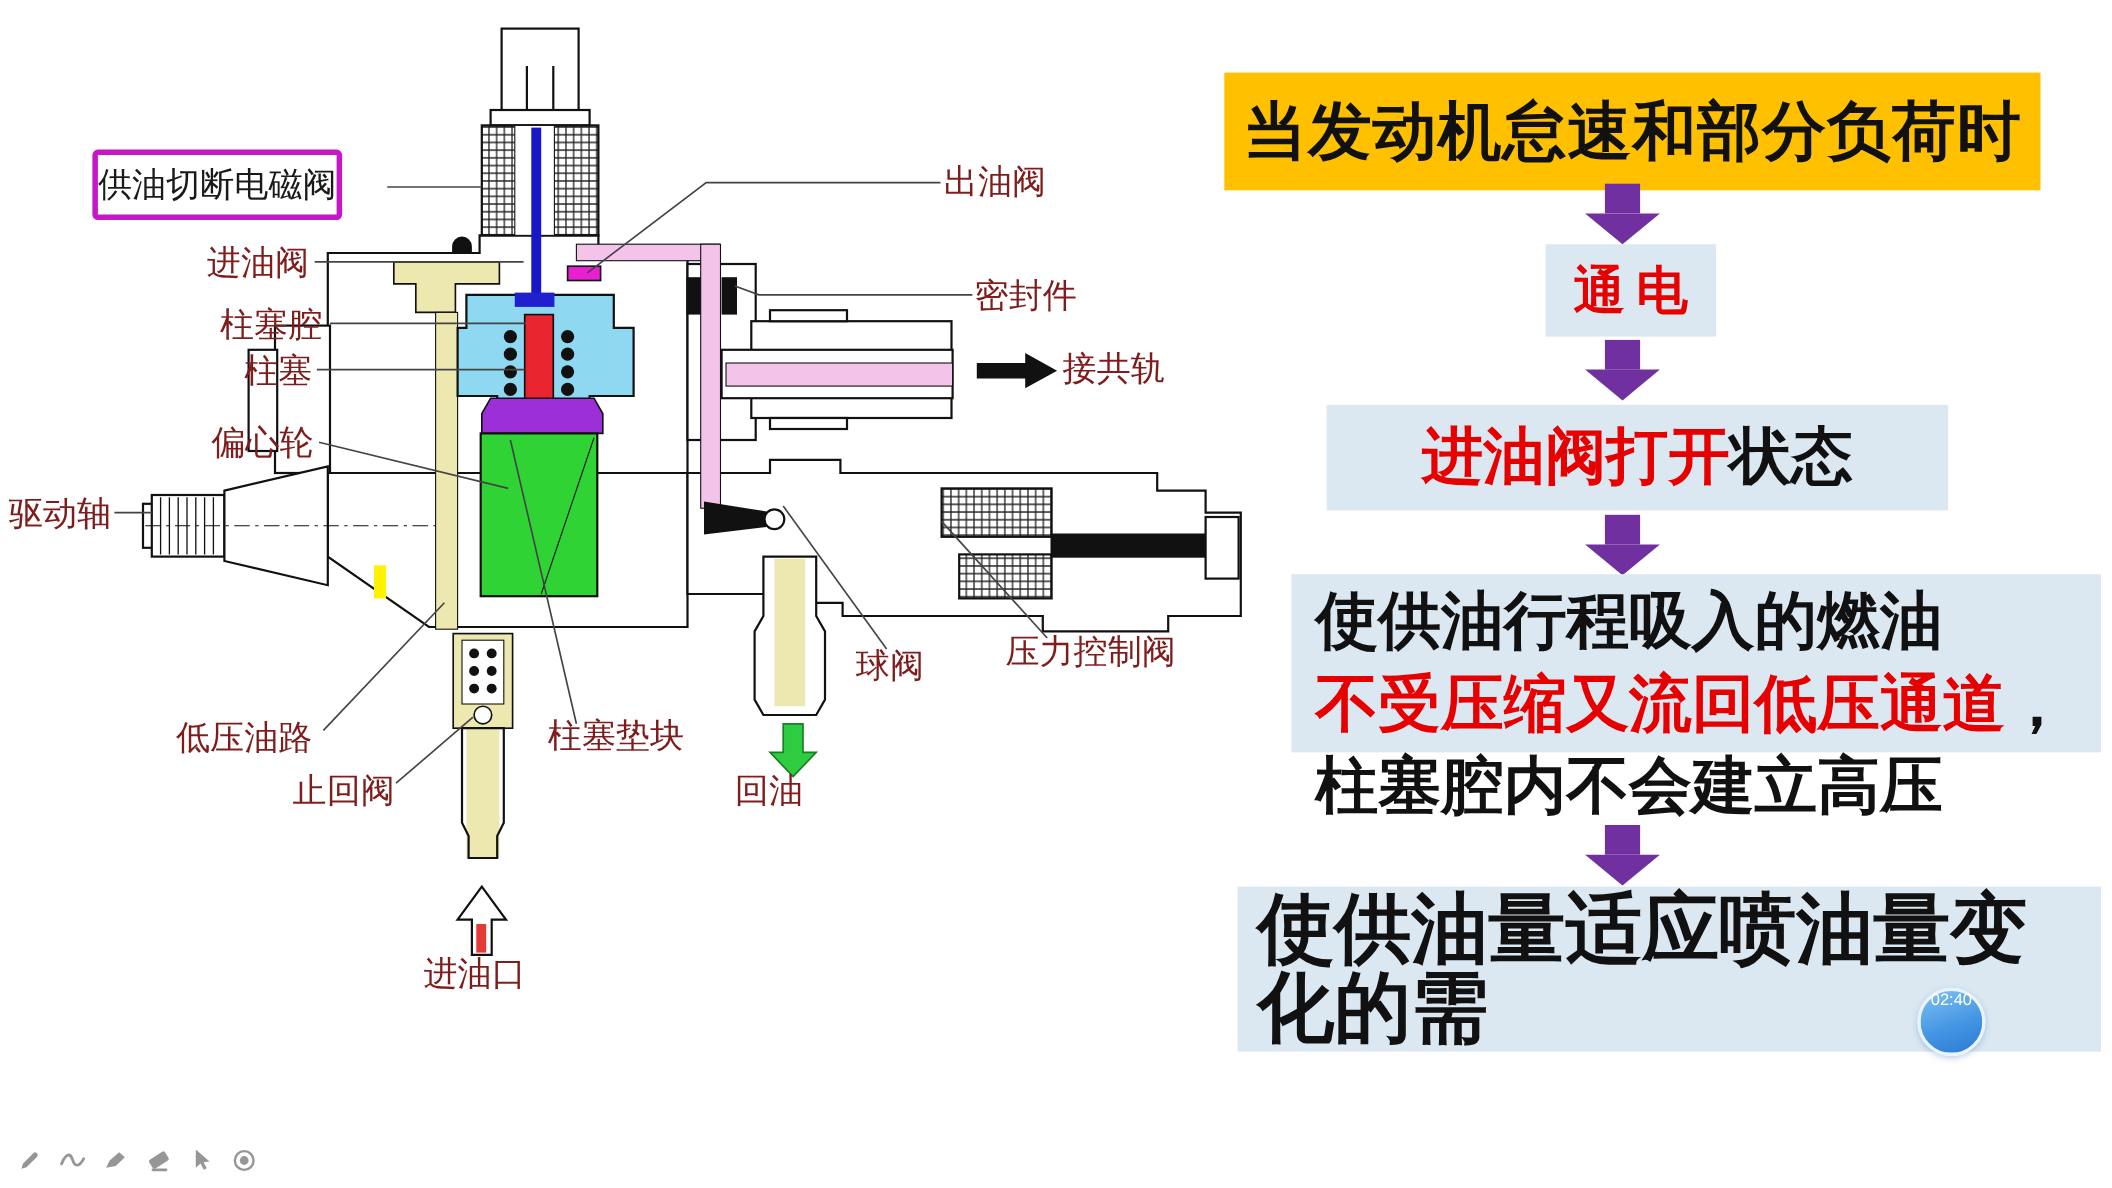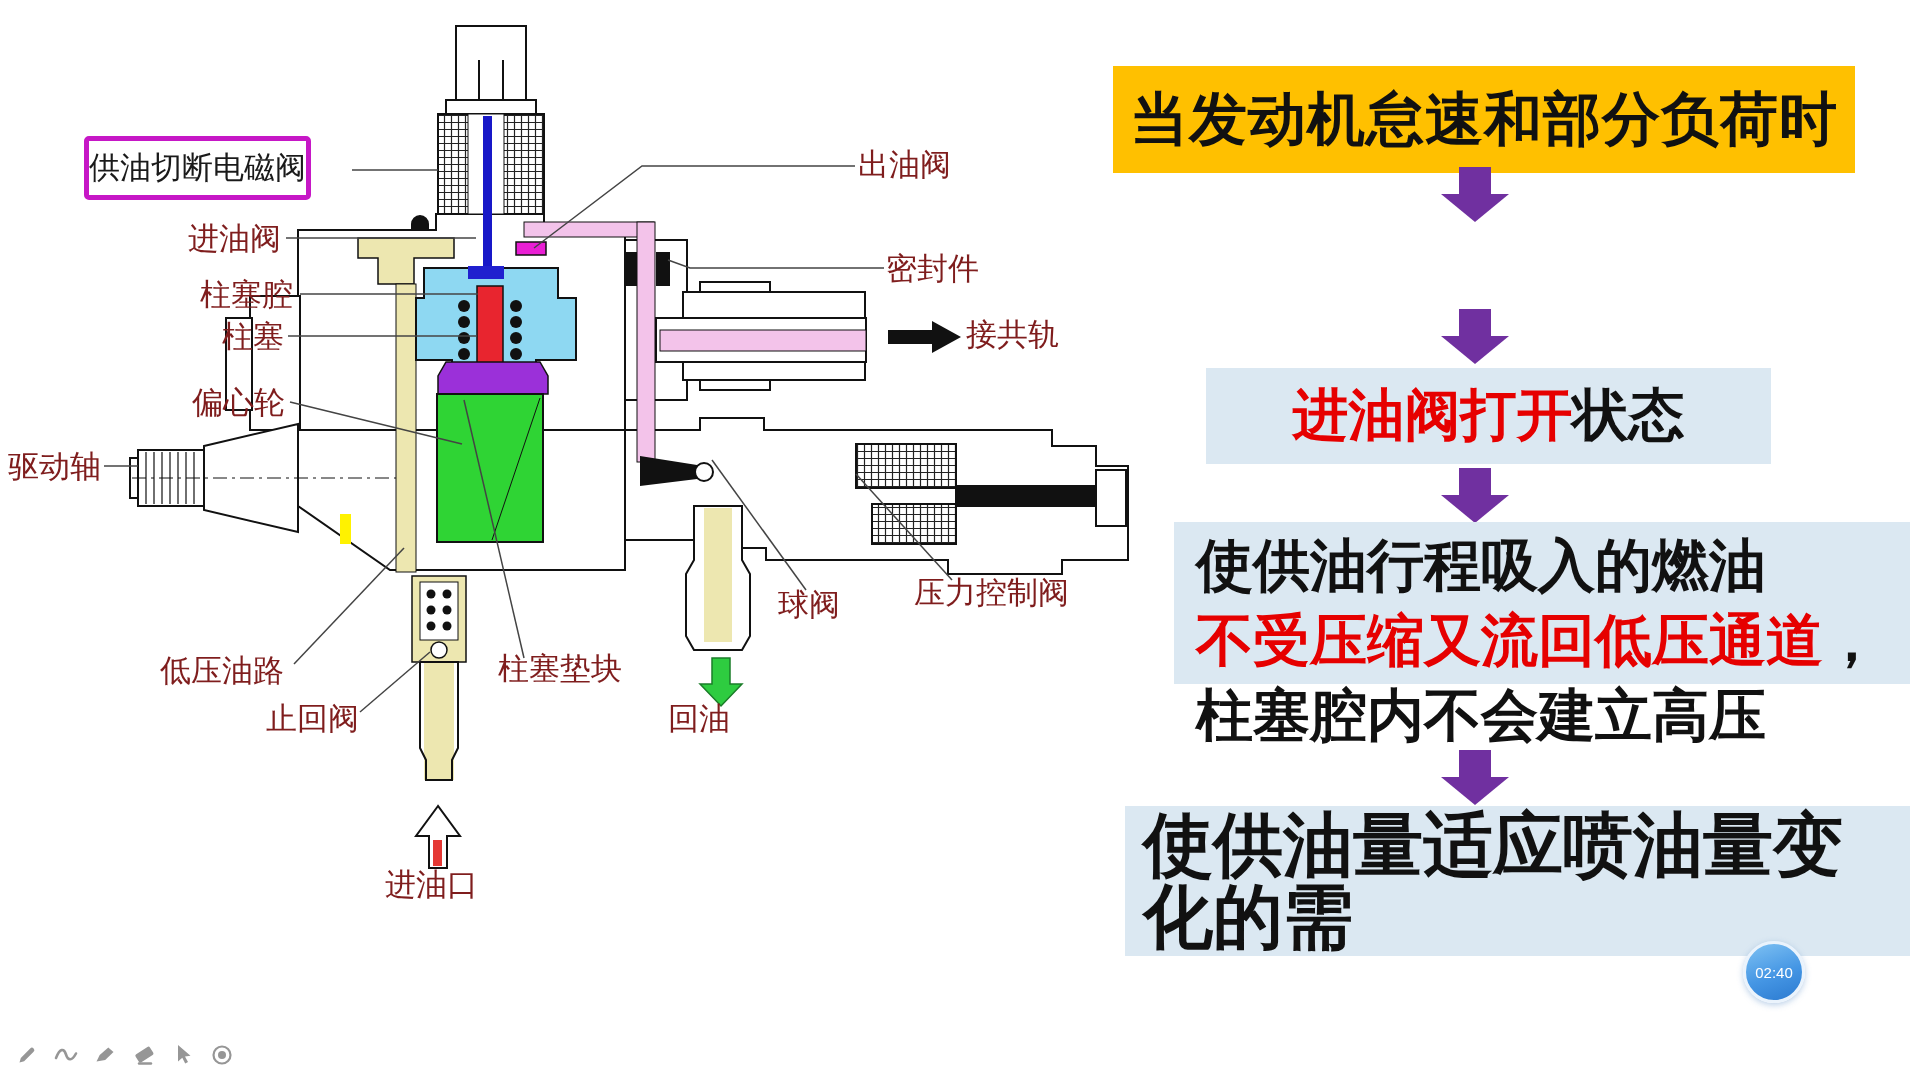--- a/index.html
+++ b/index.html
@@ -22,24 +22,24 @@
   .flow-box{position:absolute;background:#DBE8F2;color:#111;
        font-family:"Liberation Serif",serif;font-weight:bold}
   .fb-center{display:flex;align-items:center;justify-content:center}
   .red{color:#e60000}
   .arrow{position:absolute;width:68px}
   .arrow .stem{width:32px;height:27px;background:#7030A0;margin:0 auto}
   .arrow .head{width:0;height:0;border-left:34px solid transparent;
        border-right:34px solid transparent;border-top:28px solid #7030A0}
 
   
-  .timer{position:absolute;left:1743px;top:941px;width:56px;height:56px;border-radius:50%;
+  .timer{position:absolute;left:1743px;top:898px;width:56px;height:56px;border-radius:50%;
        background:linear-gradient(160deg,#7fc2f3 0%,#4596e4 55%,#2b7ad0 100%);
        border:3px solid #eaf3fc;box-shadow:0 2px 6px rgba(60,120,190,.35);
-       color:#fff;font-size:15px;display:flex;align-items:center;justify-content:center}
+       color:#fff;font-size:15px;display:flex;align-items:flex-start;justify-content:center}
 
   
   .toolbar{position:absolute;left:14px;top:1042px;display:flex;gap:13px;align-items:center}
   .tool{width:26px;height:26px;display:block;cursor:pointer}
   .tool svg{width:26px;height:26px;display:block}
 </style>
 </head>
 <body>
 
 <div class="slide">
@@ -180,20 +180,23 @@
   <div class="lbl" style="left:498px;top:652px">柱塞垫块</div>
   <div class="lbl" style="left:668px;top:702px">回油</div>
 
   <div class="flow-title">当发动机怠速和部分负荷时</div>
 
   <div class="arrow" style="left:1441px;top:167px">
     <div class="stem"></div>
       <div class="head"></div>
   </div>
 
+  <div class="flow-box fb-center" style="left:1405px;top:222px;width:145px;height:84px;font-size:47px;letter-spacing:10px;padding-left:10px">
+    <span class="red">通电</span>
+  </div>
 
   <div class="arrow" style="left:1441px;top:309px">
     <div class="stem"></div>
       <div class="head"></div>
   </div>
 
   <div class="flow-box fb-center" style="left:1206px;top:368px;width:565px;height:96px;font-size:56px">
     <span class="red">进油阀</span>
       <span class="red">打开</span>
       <span>状态</span>

